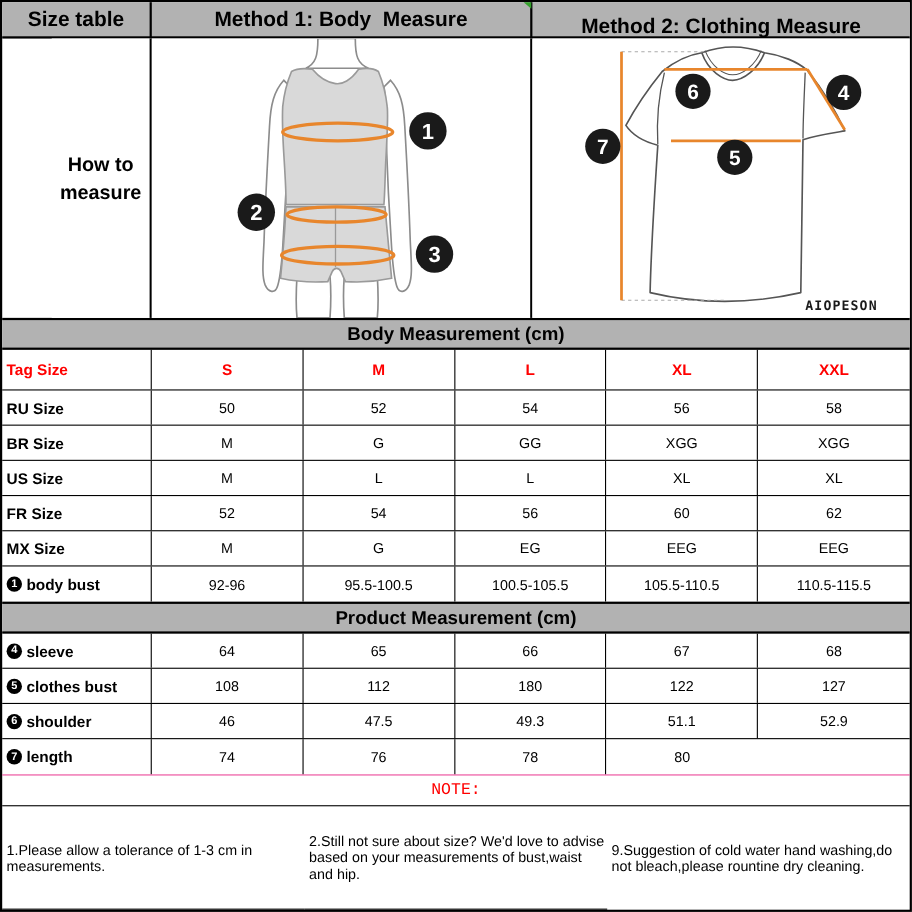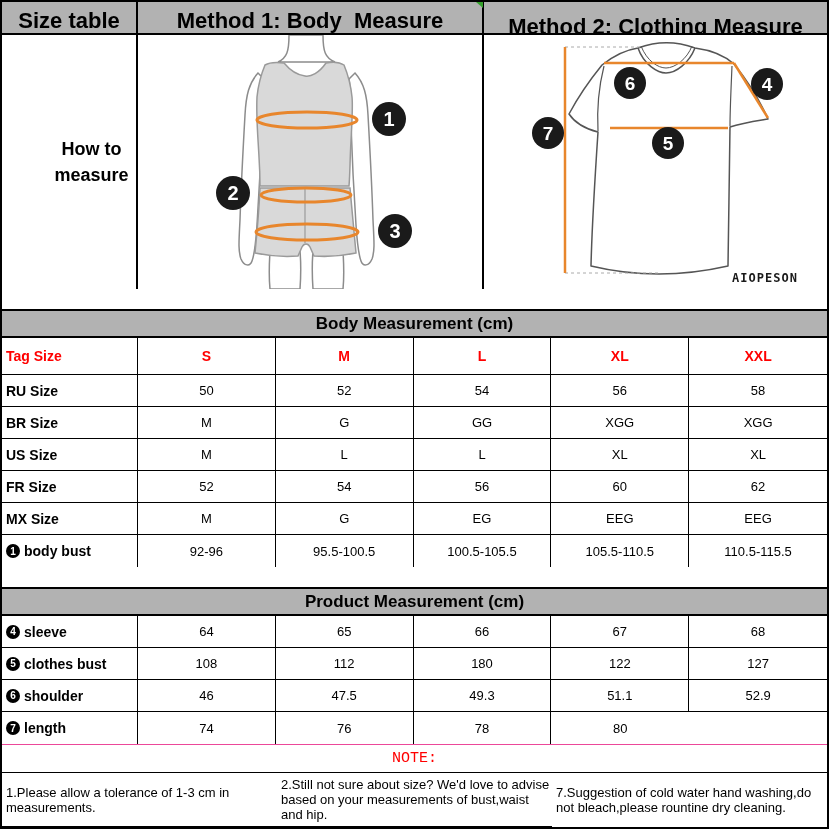--- a/index.html
+++ b/index.html
@@ -14,21 +14,21 @@
   }
   
   .th-row {
     height:33px; flex:0 0 33px;
     display:grid; grid-template-columns:136px 346px 1fr;
     background:#b2b2b2;
     border-bottom:2px solid #000;
   }
   .th-cell {
     display:flex; align-items:center; justify-content:center;
-    font-weight:bold; font-size:22px;
+    font-weight:bold; font-size:19px;
     border-right:2px solid #000;
     position:relative;
     white-space:pre;
   }
   .th-cell:last-child { border-right:none;margin-top:12px; }
   .corner-mark {
     position:absolute; top:0; right:-1px;
     width:0; height:0;
     border-top:6px solid #35a12c;
     border-left:7px solid transparent;
@@ -45,21 +45,21 @@
     font-weight:bold; font-size:18px; line-height:1.45;
     padding:0 14px;
     margin-left:45px;
   }
   
   .bar {
     height:29px; flex:0 0 29px;
     background:#b2b2b2;
     border-top:2px solid #000; border-bottom:2px solid #000;
     display:flex; align-items:center; justify-content:center;
-    font-weight:bold; font-size:17px;margin-top:20px;
+    font-weight:bold; font-size:17px;
   }
   
   .cols-header {
     height:37px; flex:0 0 37px;
     display:grid; grid-template-columns:136px repeat(5,1fr);
     border-bottom:1.5px solid #000;
   }
   .trow {
     height:32px; flex:0 0 32px;
     display:grid; grid-template-columns:136px repeat(5,1fr);
@@ -302,16 +302,16 @@
     <div class="c">74</div>
     <div class="c">76</div>
     <div class="c">78</div>
     <div class="c">80</div>
   </div>
 
   <div class="note-title-row" style="border-top:1px solid #ec4899;font-family:Liberation Mono, monospace;">NOTE:</div>
   <div class="notes">
     <div class="note-row">1.Please allow a tolerance of 1-3 cm in measurements.</div>
     <div class="note-row">2.Still not sure about size? We'd love to advise based on your measurements of bust,waist and hip.</div>
-    <div class="note-row">7.Suggestion of cold water hand washing,do not bleach,please rountine dry cleaning.</div>
+    <div class="note-row">9.Suggestion of cold water hand washing,do not bleach,please rountine dry cleaning.</div>
   </div>
 
 </div>
 
 </body></html>

